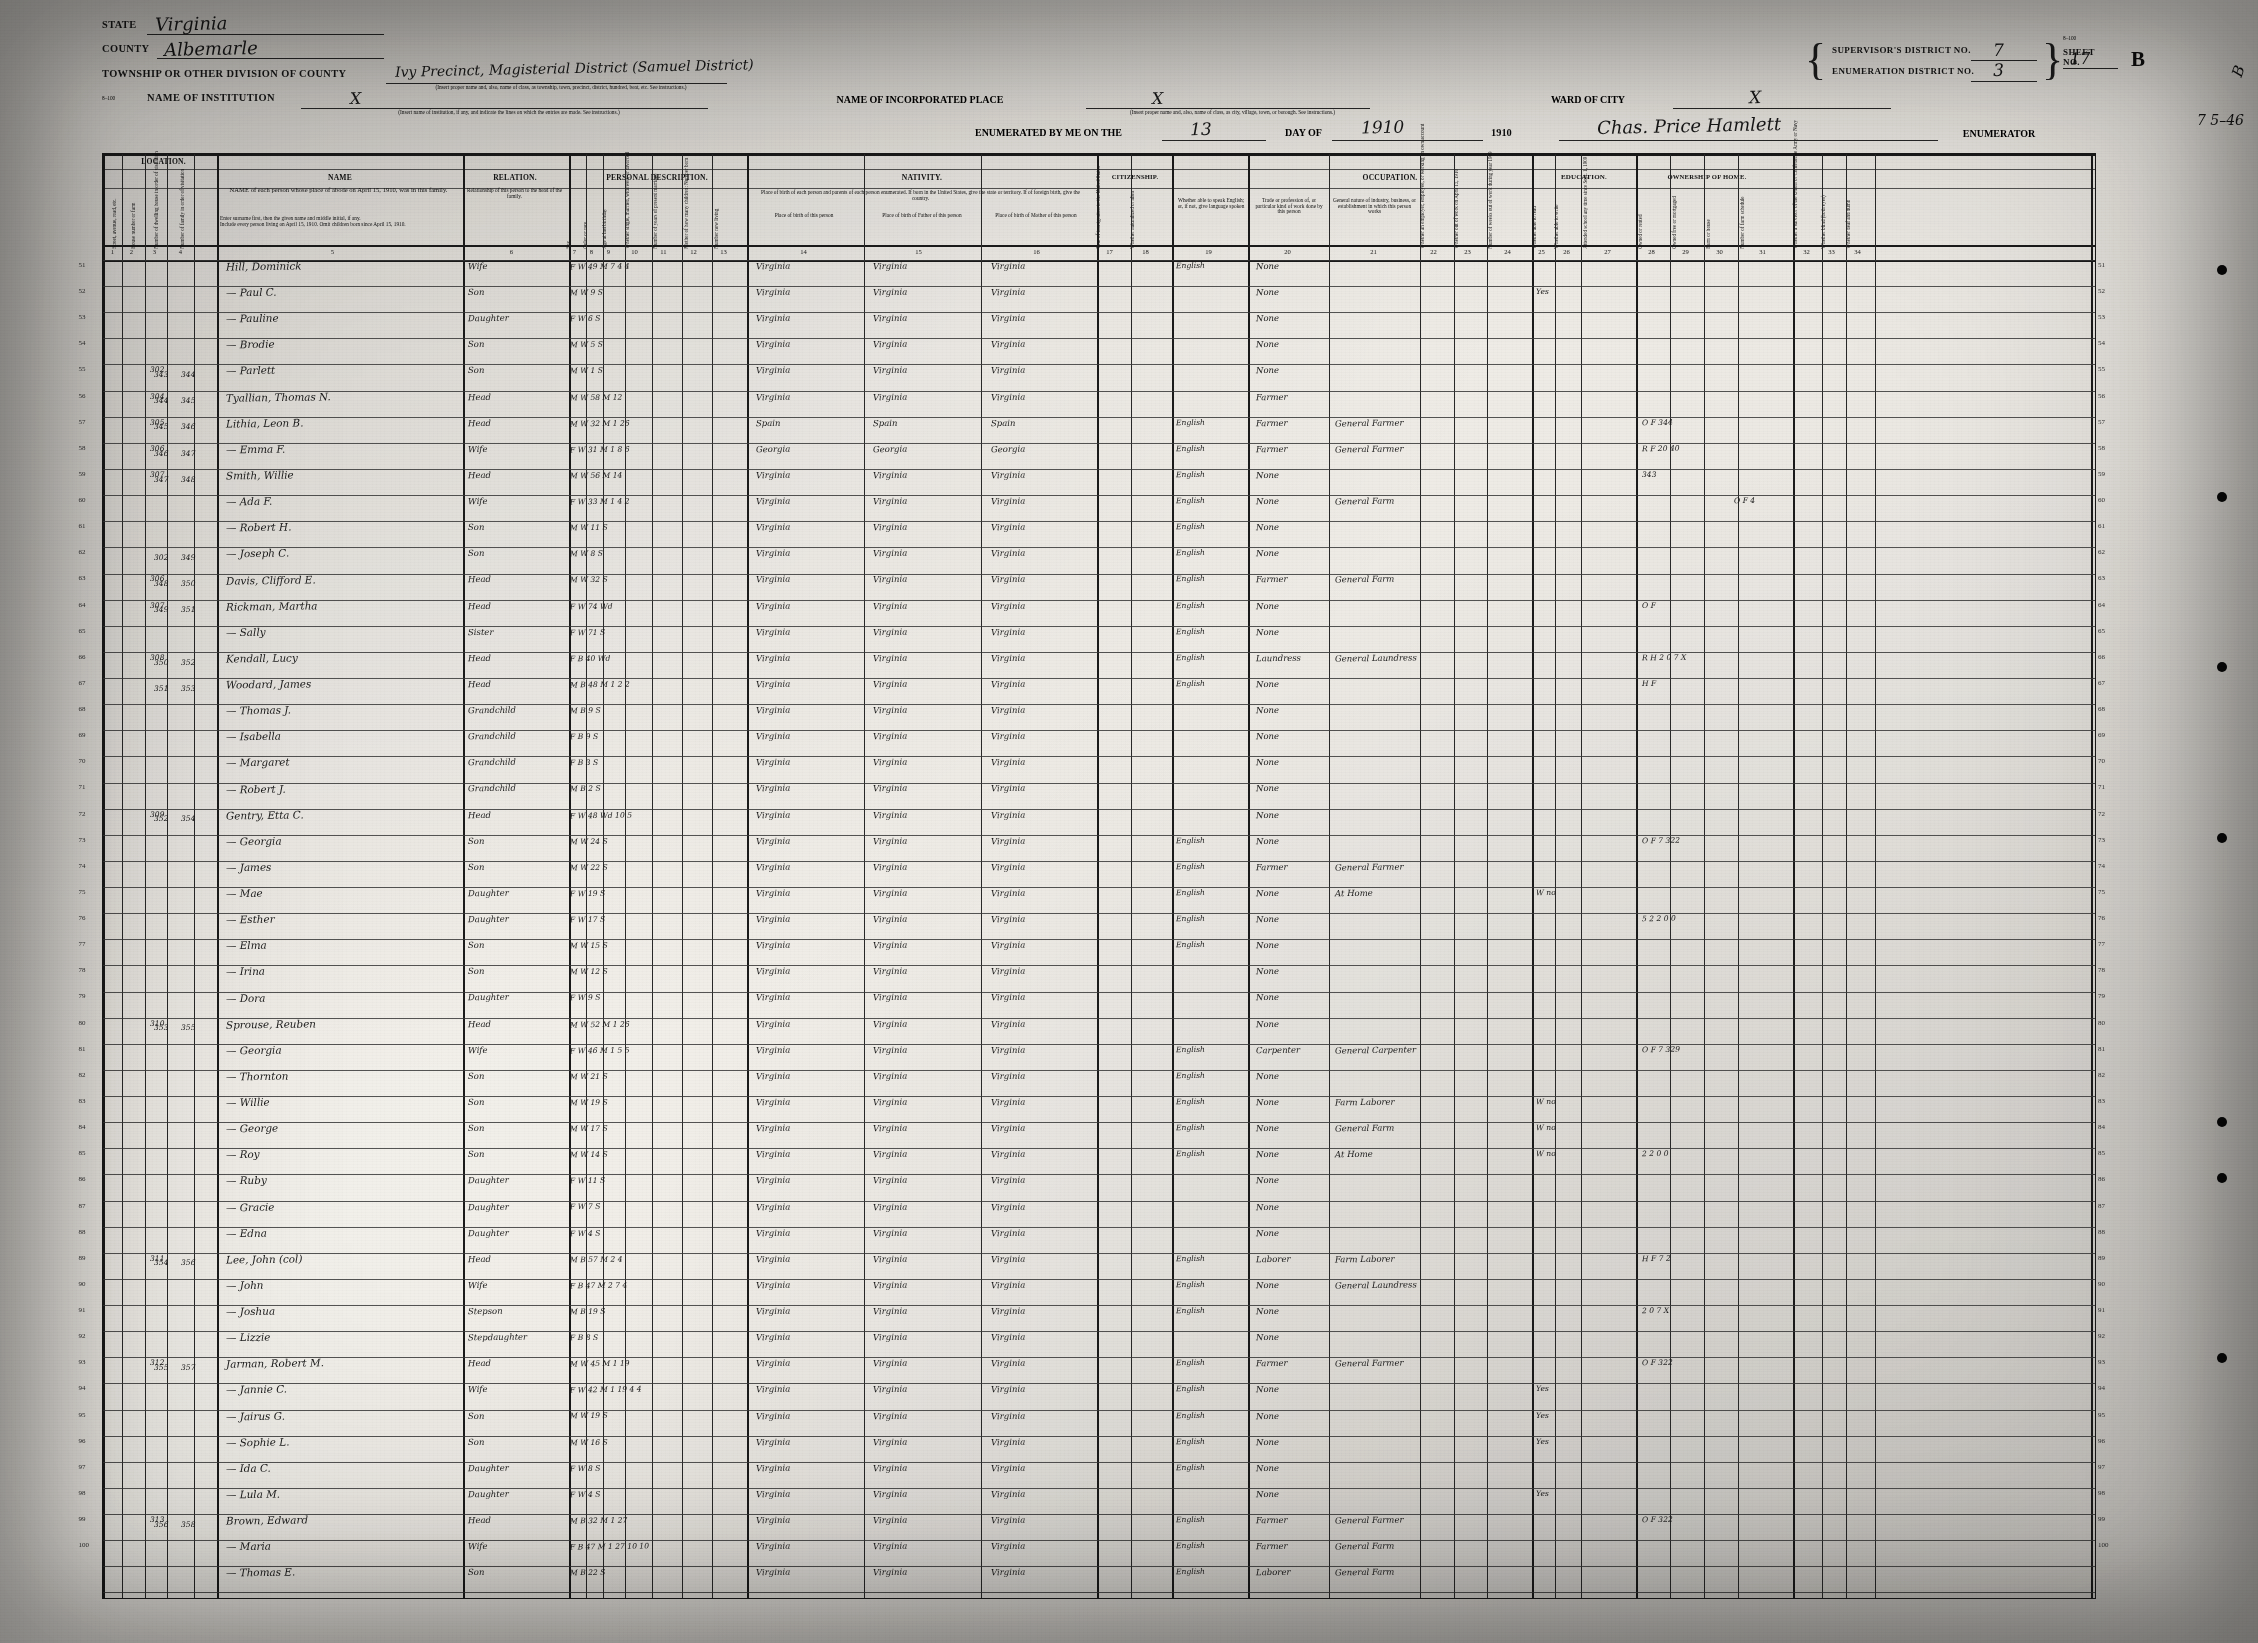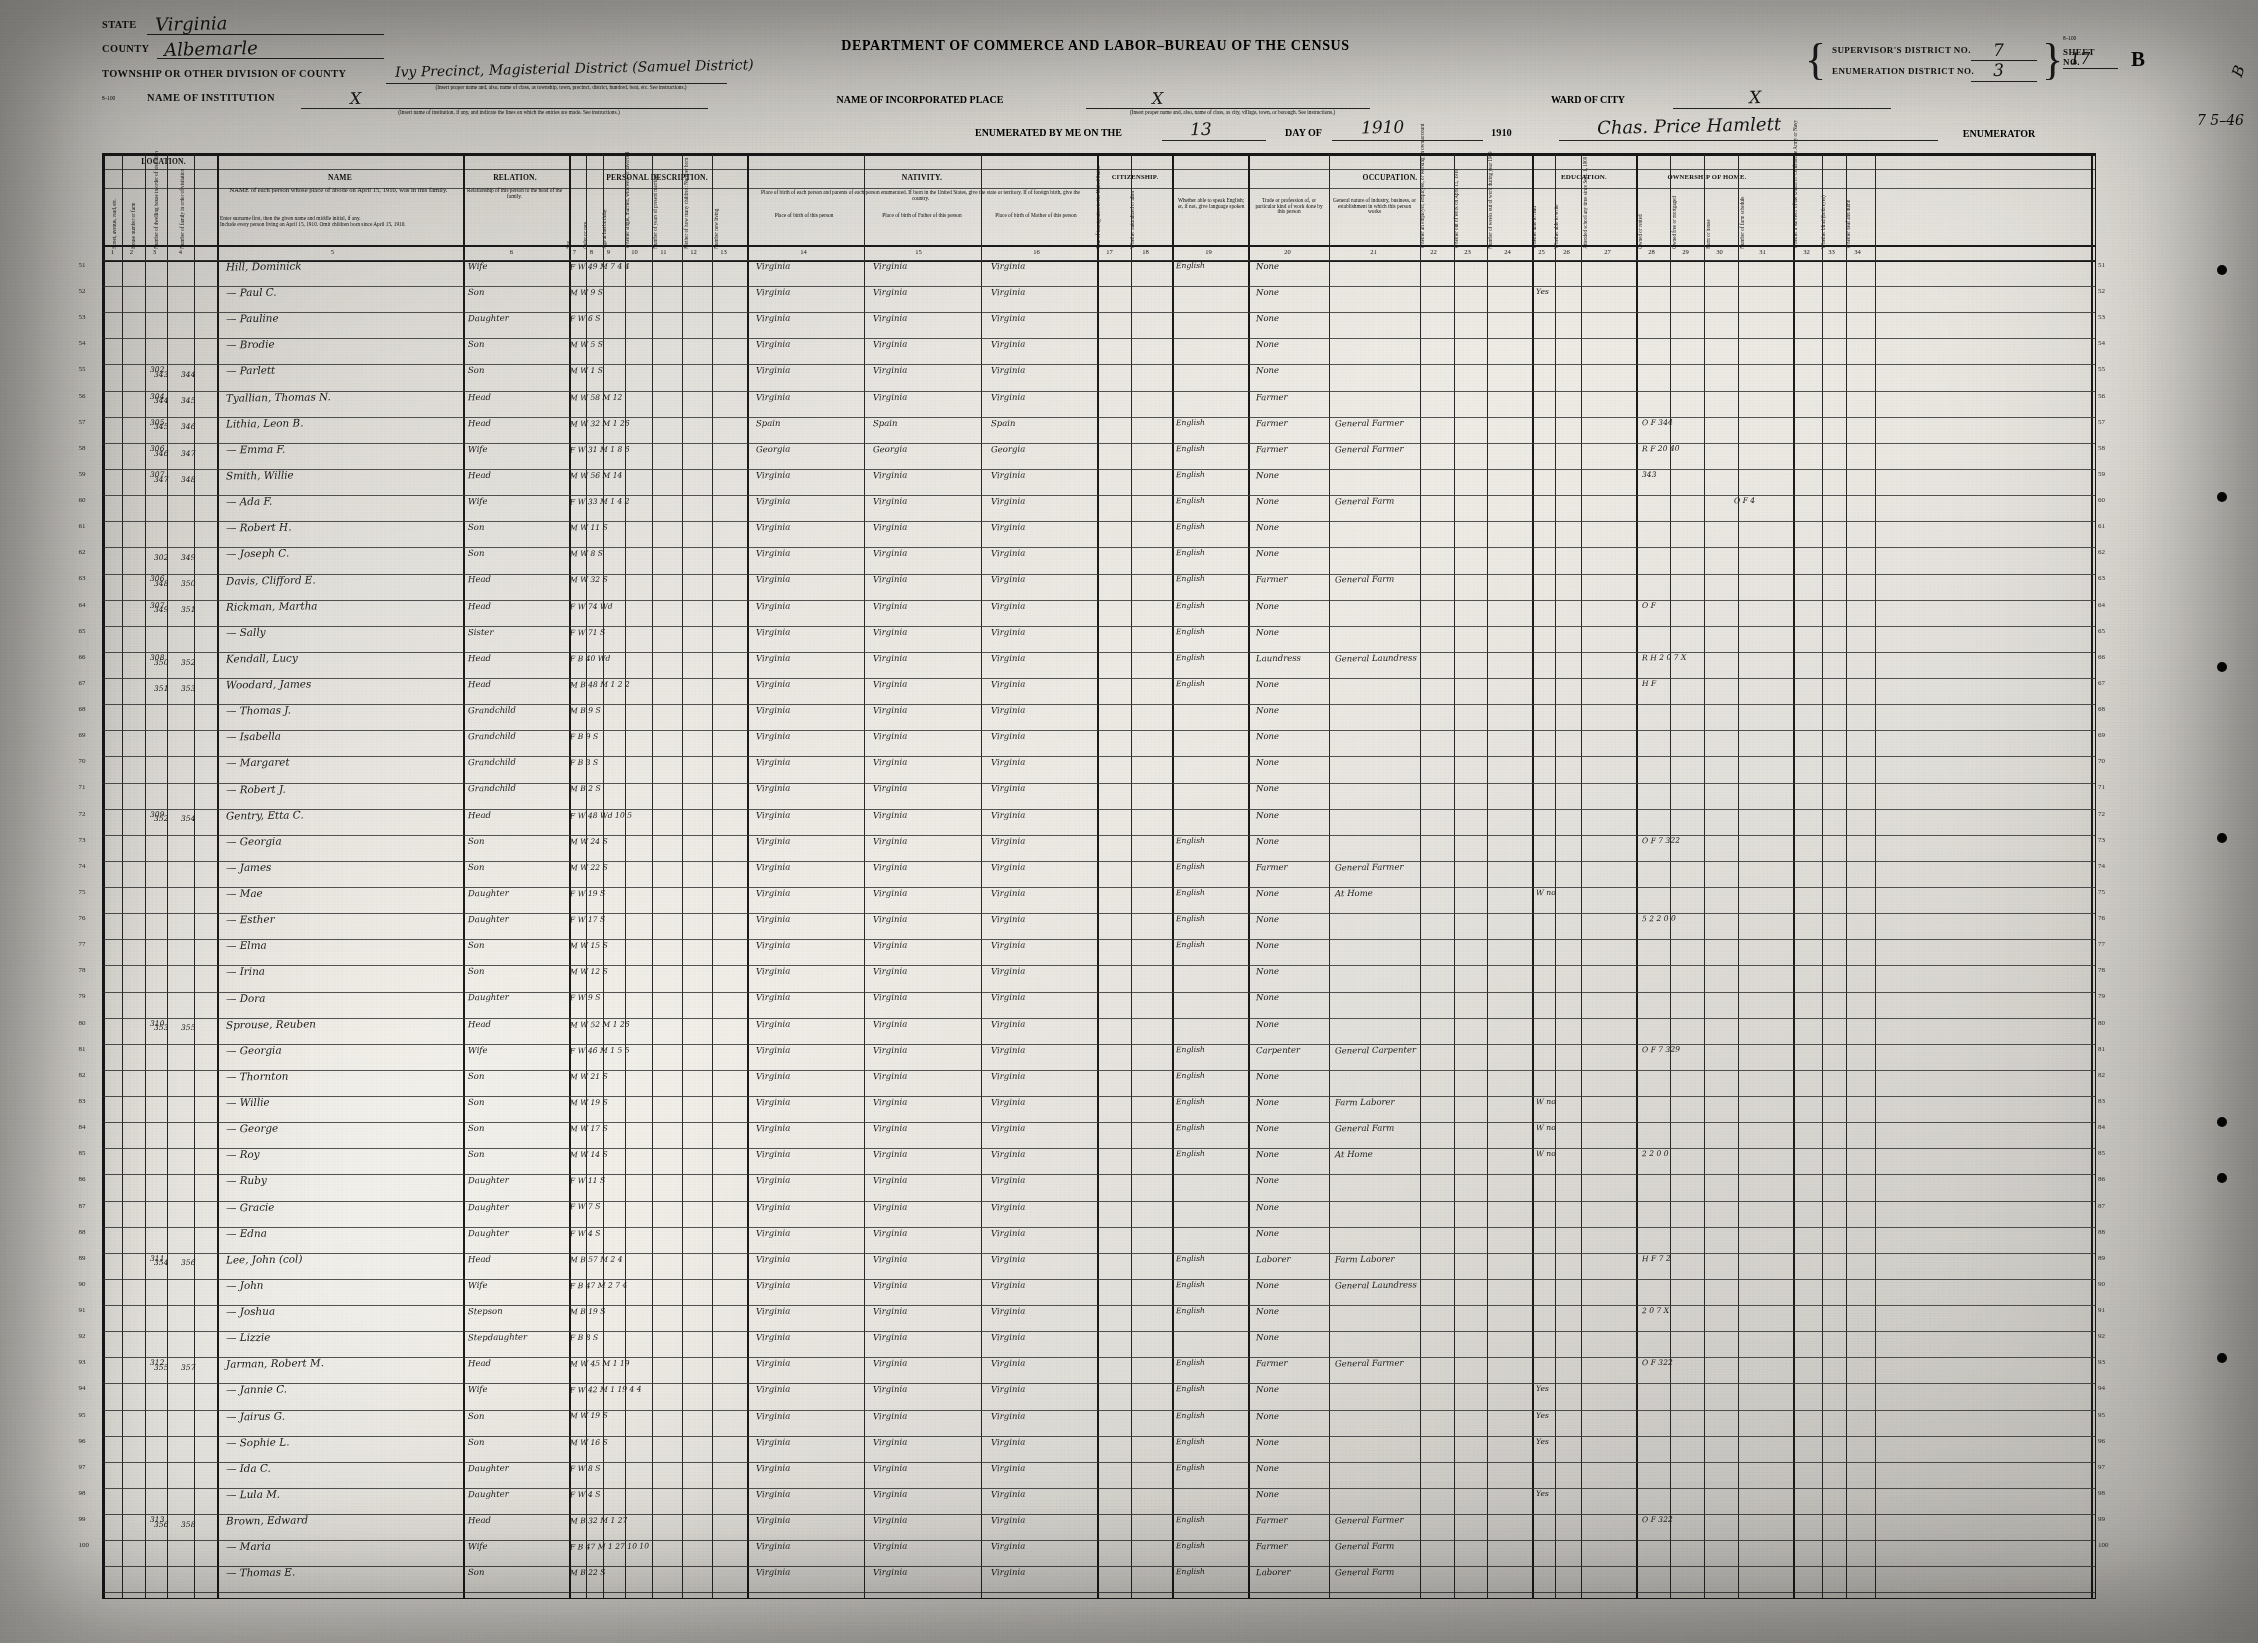--- a/index.html
+++ b/index.html
@@ -84,21 +84,20 @@
       <div class="rule" style="left:284px;top:70px;width:341px;"></div>
       <div class="hw" style="position:absolute;left:293px;top:47px;font-size:14px;">Ivy Precinct, Magisterial District (Samuel District)</div>
       <div class="prt xtiny" style="position:absolute;left:284px;top:72px;width:350px;text-align:center;">(Insert proper name and, also, name of class, as township, town, precinct, district, hundred, beat, etc. See instructions.)</div>
 
       <div class="prt xtiny" style="position:absolute;left:0;top:83px;">8–100</div>
       <div class="lbl" style="left:45px;top:79px;">NAME OF INSTITUTION</div>
       <div class="rule" style="left:199px;top:95px;width:407px;"></div>
       <div class="hw" style="position:absolute;left:248px;top:76px;font-size:16px;">X</div>
       <div class="prt xtiny" style="position:absolute;left:199px;top:97px;width:416px;text-align:center;">(Insert name of institution, if any, and indicate the lines on which the entries are made. See instructions.)</div>
 
-      <div class="ctr-title1">DEPARTMENT OF COMMERCE AND LABOR–BUREAU OF THE CENSUS</div>
 
       <div class="ctr-sub" style="left:662px;top:81px;width:312px;">NAME OF INCORPORATED PLACE</div>
       <div class="rule" style="left:984px;top:95px;width:284px;"></div>
       <div class="hw" style="position:absolute;left:1050px;top:76px;font-size:16px;">X</div>
       <div class="prt xtiny" style="position:absolute;left:984px;top:97px;width:293px;text-align:center;">(Insert proper name and, also, name of class, as city, village, town, or borough. See instructions.)</div>
 
       <div class="brace" style="left:1703px;top:28px;">{</div>
       <div class="lbl" style="left:1730px;top:32px;font-size:9px;">SUPERVISOR'S DISTRICT NO.</div>
       <div class="rule" style="left:1869px;top:47px;width:66px;"></div>
       <div class="hw" style="position:absolute;left:1891px;top:26.5px;font-size:17px;">7</div>

